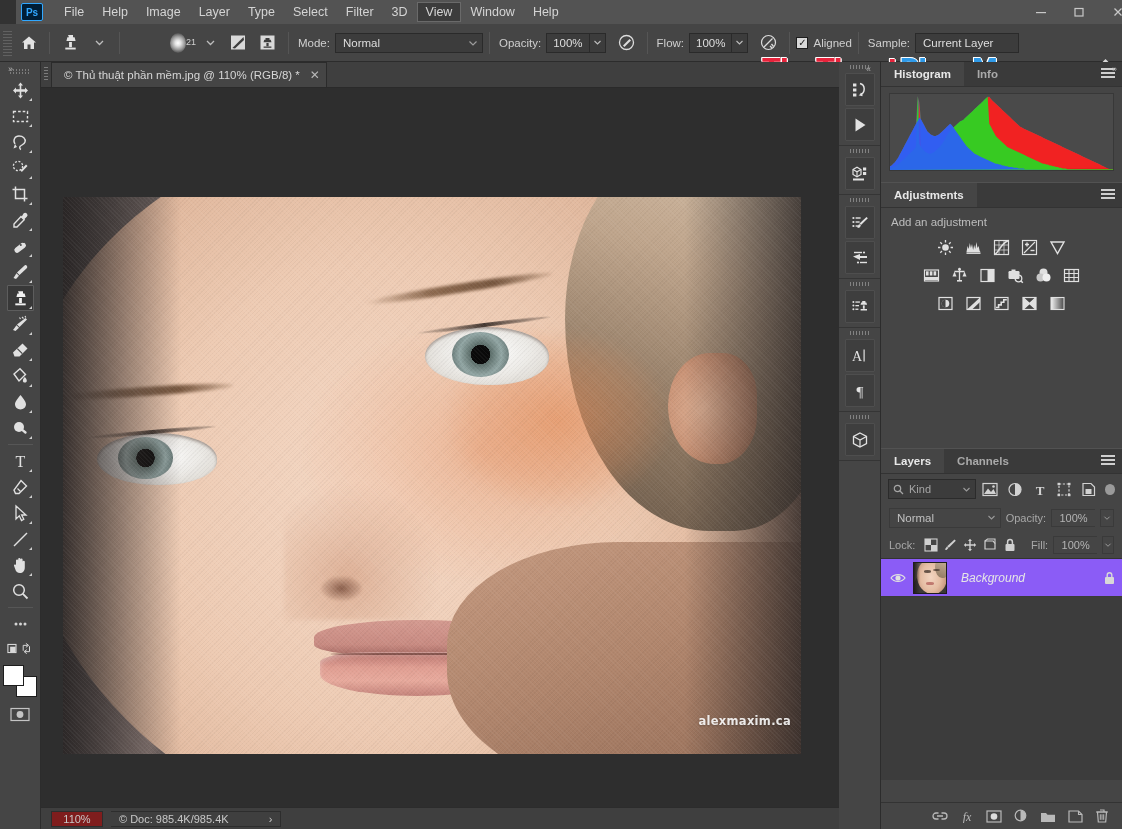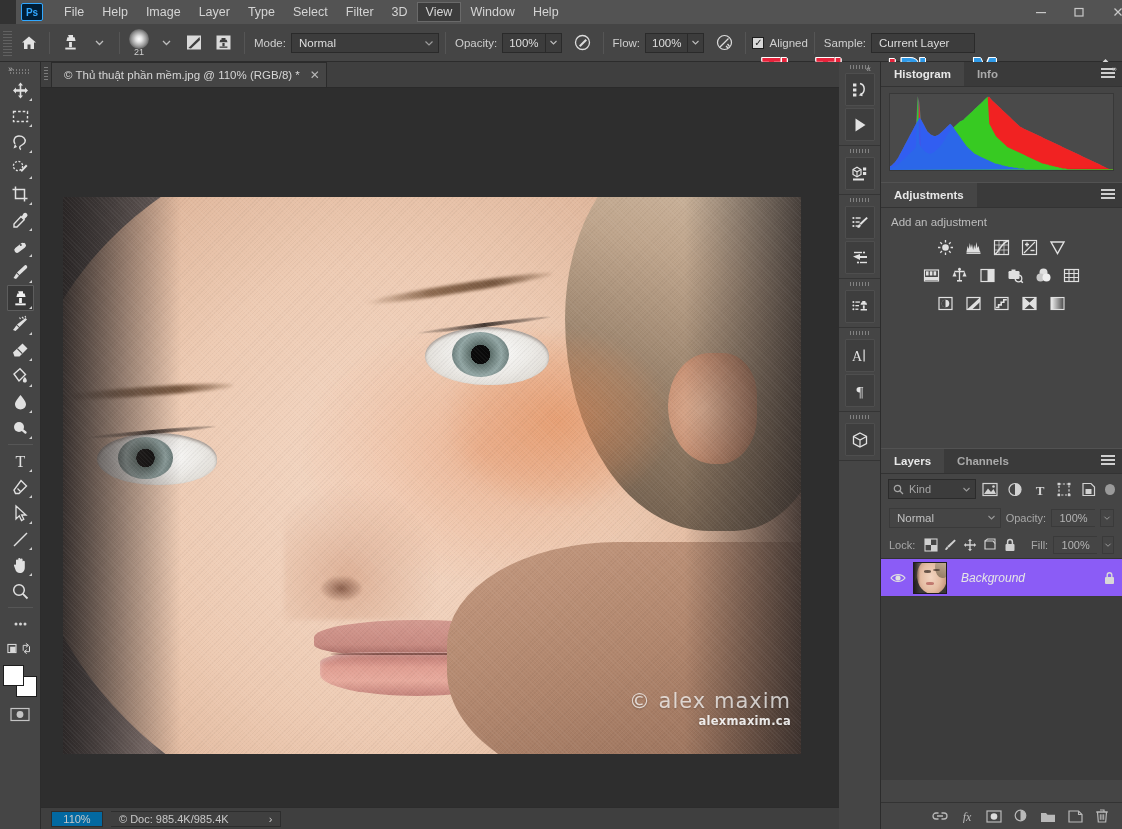--- a/index.html
+++ b/index.html
@@ -64,21 +64,21 @@
     color: #dedede; font-size: 11.5px; display: flex; align-items: center;
     padding: 0 6px; min-width: 40px; justify-content: center;
   }
   .ob-stepper {
     height: 20px; width: 17px; background: #3c3c3c; border: 1px solid #2a2a2a;
     display: flex; align-items: center; justify-content: center; color: #bdbdbd;
     font-size: 8px;
   }
   .brush-preview {
     width: 26px; height: 30px; position: relative; display: flex;
-    flex-direction: column; align-items: center; justify-content: flex-start;
+    flex-direction: row; align-items: center; justify-content: flex-start; margin-left: 44px;
   }
   .brush-dot {
     width: 20px; height: 20px; border-radius: 50%; margin-top: 1px;
     background: radial-gradient(circle, #ffffff 0%, #e2e2e2 22%, #9a9a9a 52%, #555 76%, #454545 100%);
   }
   .brush-num { color: #d0d0d0; font-size: 9px; margin-top: -2px; }
   .chk {
     width: 12px; height: 12px; background: #d8d8d8; border: 1px solid #1e1e1e;
     display: flex; align-items: center; justify-content: center;
     color: #222; font-size: 10px; line-height: 10px; margin-right: 5px;
@@ -258,21 +258,21 @@
   .img-credit small {
     display: block; font-size: 11.5px; letter-spacing: .3px; margin-top: 1px;
     color: rgba(255,255,255,.88); font-weight: bold;
   }
   .statusbar {
     position: absolute; left: 0; bottom: 0; width: 798px; height: 22px;
     background: #3f3f3f; border-top: 1px solid #2c2c2c;
     display: flex; align-items: center; color: #c8c8c8; font-size: 11px;
   }
   .sb-zoom {
-    width: 52px; height: 16px; background: #0369a1; border: 1px solid #2d2d2d;
+    width: 52px; height: 16px; background: #7f1d1d; border: 1px solid #2d2d2d;
     margin-left: 10px; display: flex; align-items: center; justify-content: center;
   }
   .sb-doc {
     height: 16px; background: #3f3f3f; border: 1px solid #2d2d2d; border-left: none;
     display: flex; align-items: center; padding: 0 8px; gap: 40px; margin-left: 8px;
   }
 
   
   .minidock {
     position: absolute; left: 839px; top: 62px; width: 42px; height: 767px;
@@ -725,21 +725,20 @@
             <div class="p-lip-top"></div>
             <div class="p-lip-bot"></div>
             <div class="p-lipline"></div>
           </div>
           <div class="p-neck"></div>
           <div class="p-shadow-l"></div>
           <div class="p-shadow-r"></div>
           <div class="p-grain"></div>
 
           <div class="img-credit">
-            <span>© alex maxim</span>
             <small>alexmaxim.ca</small>
           </div>
         </div>
       </div>
 
       <div class="statusbar">
         <div class="sb-zoom">110%</div>
         <div class="sb-doc">
           <span>© Doc: 985.4K/985.4K</span>
           <span>›</span>

